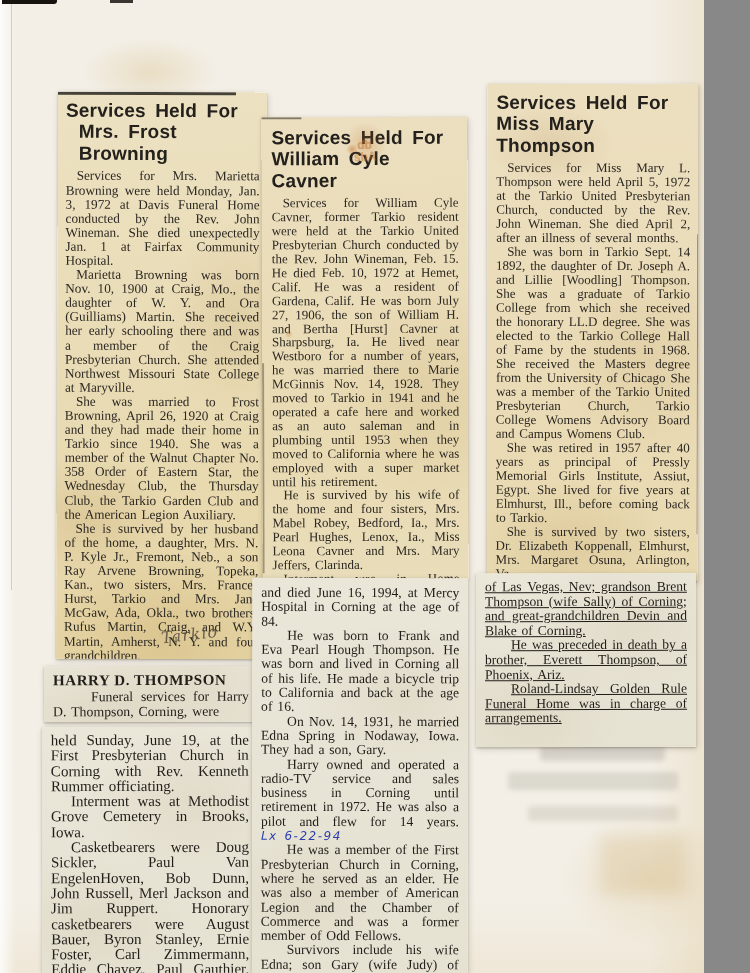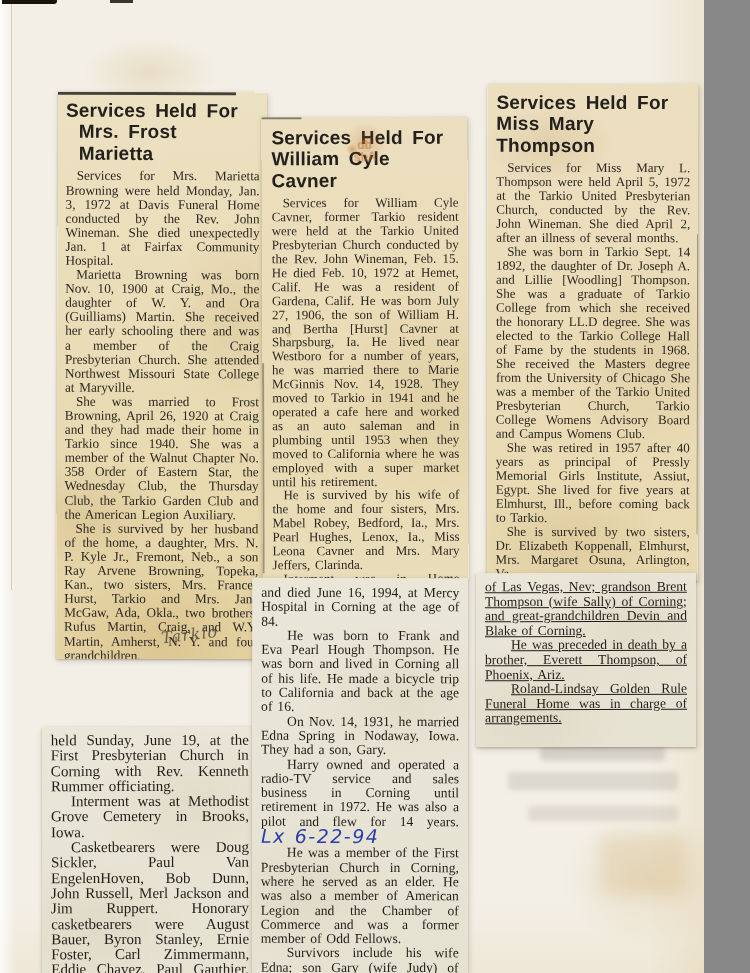--- a/index.html
+++ b/index.html
@@ -75,21 +75,21 @@
   #clip-harry-right p{text-indent:26px;}
 
   p.noindent{text-indent:0 !important;}
 
   .rule-v{position:absolute;width:1.5px;background:rgba(45,40,32,.55);}
   .rule-h{position:absolute;height:2.5px;background:rgba(28,26,22,.8);}
 
   .pencil-note{position:absolute;font-style:italic;color:rgba(72,64,54,.78);
                font-size:16px;transform:rotate(-7deg);letter-spacing:1px;
                font-family:"DejaVu Serif", serif;}
-  .ink-note{color:#2c3eae;font-style:italic;font-size:19px;letter-spacing:1.5px;
+  .ink-note{color:#2c3eae;font-style:italic;font-size:12px;letter-spacing:1.5px;
             font-family:"DejaVu Sans", sans-serif;white-space:nowrap;}
   .stamp{position:absolute;color:rgba(185,105,40,.55);font-family:"Liberation Sans", sans-serif;
          font-weight:700;font-size:12px;line-height:12px;text-align:center;
          filter:blur(.4px);transform:rotate(-2deg);}
   .stamp span{display:block;}
   .stamp-blob{position:absolute;border-radius:50%;background:radial-gradient(circle, rgba(190,110,40,.28), rgba(190,110,40,0) 70%);}
 
   .hole{position:absolute;border-radius:50%;background:#fcfbf8;
         box-shadow:0 0 0 1px rgba(0,0,0,.07), inset 0 1px 3px rgba(0,0,0,.12), 1px 1px 1px rgba(255,255,255,.9);}
   .edge-mark{position:absolute;background:#17140f;}
@@ -111,21 +111,21 @@
   <div class="ghost" style="left:508px;top:772px;width:170px;height:18px;background:rgba(90,85,75,.15);"></div>
   <div class="ghost" style="left:528px;top:806px;width:150px;height:15px;background:rgba(115,100,75,.14);"></div>
   <div class="ghost" style="left:600px;top:835px;width:85px;height:60px;background:rgba(200,165,100,.20);filter:blur(7px);"></div>
   <div class="ghost" style="left:520px;top:595px;width:130px;height:14px;background:rgba(140,125,95,.14);"></div>
 
   <article class="clip aged-a" id="clip-browning">
     <div class="rule-h" style="left:0;top:0;width:178px;"></div>
     <div class="rule-v" style="right:0;top:80px;height:445px;"></div>
     <h2 class="svc-title">
       <span class="t1">Services Held For</span>
-      <span class="t2">Mrs. Frost Marietta</span>
+      <span class="t2">Mrs. Frost Browning</span>
     </h2>
     <p>Services for Mrs. Marietta Browning were held Monday, Jan. 3, 1972 at Davis Funeral Home conducted by the Rev. John Wineman. She died unexpectedly Jan. 1 at Fairfax Community Hospital.</p>
     <p>Marietta Browning was born Nov. 10, 1900 at Craig, Mo., the daughter of W. Y. and Ora (Guilliams) Martin. She received her early schooling there and was a member of the Craig Presbyterian Church. She attended Northwest Missouri State College at Maryville.</p>
     <p>She was married to Frost Browning, April 26, 1920 at Craig and they had made their home in Tarkio since 1940. She was a member of the Walnut Chapter No. 358 Order of Eastern Star, the Wednesday Club, the Thursday Club, the Tarkio Garden Club and the American Legion Auxiliary.</p>
     <p>She is survived by her husband of the home, a daughter, Mrs. N. P. Kyle Jr., Fremont, Neb., a son Ray Arvene Browning, Topeka, Kan., two sisters, Mrs. Frances Hurst, Tarkio and Mrs. Jane McGaw, Ada, Okla., two brothers, Rufus Martin, Craig, and W.Y. Martin, Amherst, N. Y. and four grandchildren.</p>
 
     <span class="pencil-note" style="left:105px;top:536px;">Tarkio</span>
   </article>
 
   <article class="clip aged-b" id="clip-cavner">
@@ -151,20 +151,24 @@
       <span class="t1">Services Held For</span>
       <span class="t2">Miss Mary Thompson</span>
     </h2>
     <p>Services for Miss Mary L. Thompson were held April 5, 1972 at the Tarkio United Presbyterian Church, conducted by the Rev. John Wineman. She died April 2, after an illness of several months.</p>
     <p>She was born in Tarkio Sept. 14 1892, the daughter of Dr. Joseph A. and Lillie [Woodling] Thompson. She was a graduate of Tarkio College from which she received the honorary LL.D degree. She was elected to the Tarkio College Hall of Fame by the students in 1968. She received the Masters degree from the University of Chicago She was a member of the Tarkio United Presbyterian Church, Tarkio College Womens Advisory Board and Campus Womens Club.</p>
     <p>She was retired in 1957 after 40 years as principal of Pressly Memorial Girls Institute, Assiut, Egypt. She lived for five years at Elmhurst, Ill., before coming back to Tarkio.</p>
     <p>She is survived by two sisters, Dr. Elizabeth Koppenall, Elmhurst, Mrs. Margaret Osuna, Arlington, Va.</p>
 
   </article>
 
+  <article class="clip aged-gray harry" id="clip-harry-header">
+    <h3>HARRY D. THOMPSON</h3>
+    <p>Funeral services for Harry D. Thompson, Corning, were</p>
+  </article>
 
   <article class="clip aged-gray harry" id="clip-harry-left">
     <p class="noindent">held Sunday, June 19, at the First Presbyterian Church in Corning with Rev. Kenneth Rummer officiating.</p>
     <p>Interment was at Methodist Grove Cemetery in Brooks, Iowa.</p>
     <p>Casketbearers were Doug Sickler, Paul Van EngelenHoven, Bob Dunn, John Russell, Merl Jackson and Jim Ruppert. Honorary casketbearers were August Bauer, Byron Stanley, Ernie Foster, Carl Zimmermann, Eddie Chavez, Paul Gauthier, and Bill Sinning.</p>
     <p>Harry D. Thompson was born May 14, 1910, in Corning</p>
   </article>
 
   <article class="clip aged-gray harry" id="clip-harry-middle">
     <p class="noindent">and died June 16, 1994, at Mercy Hospital in Corning at the age of 84.</p>

